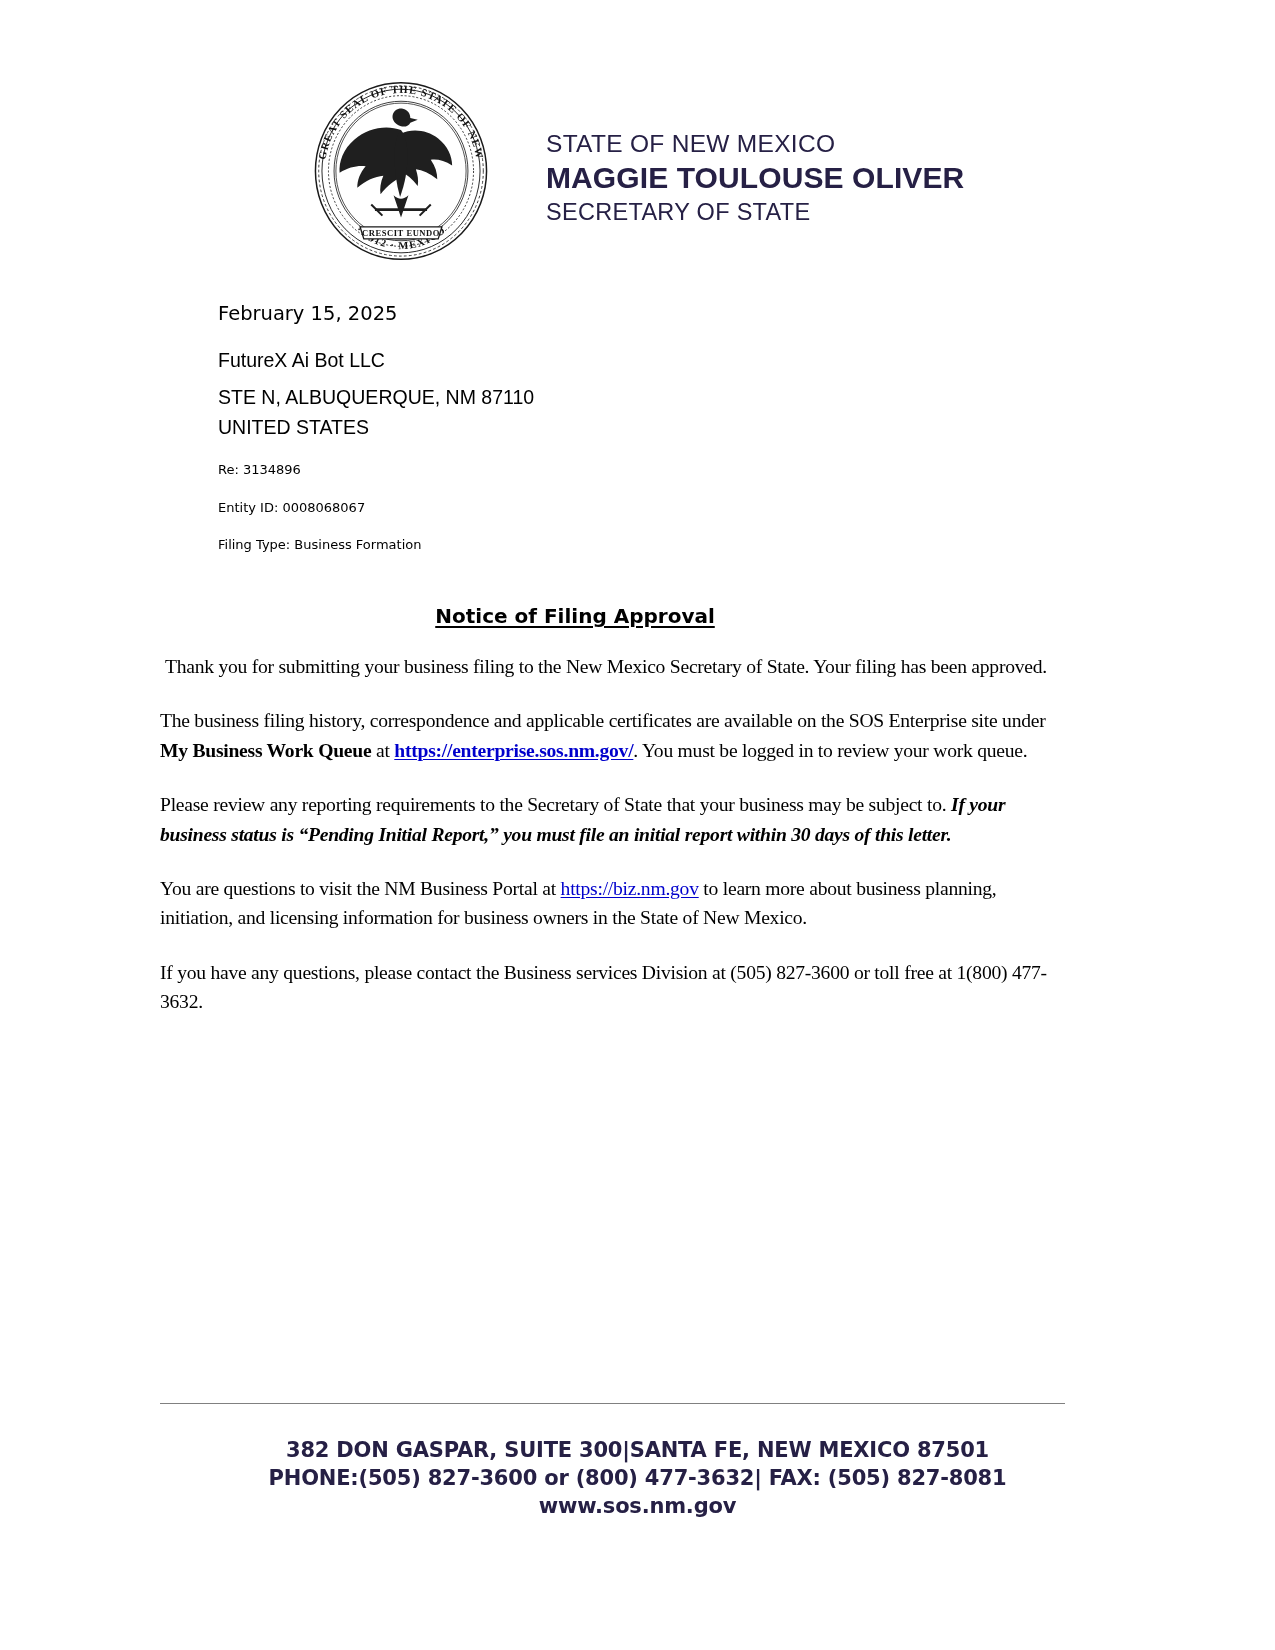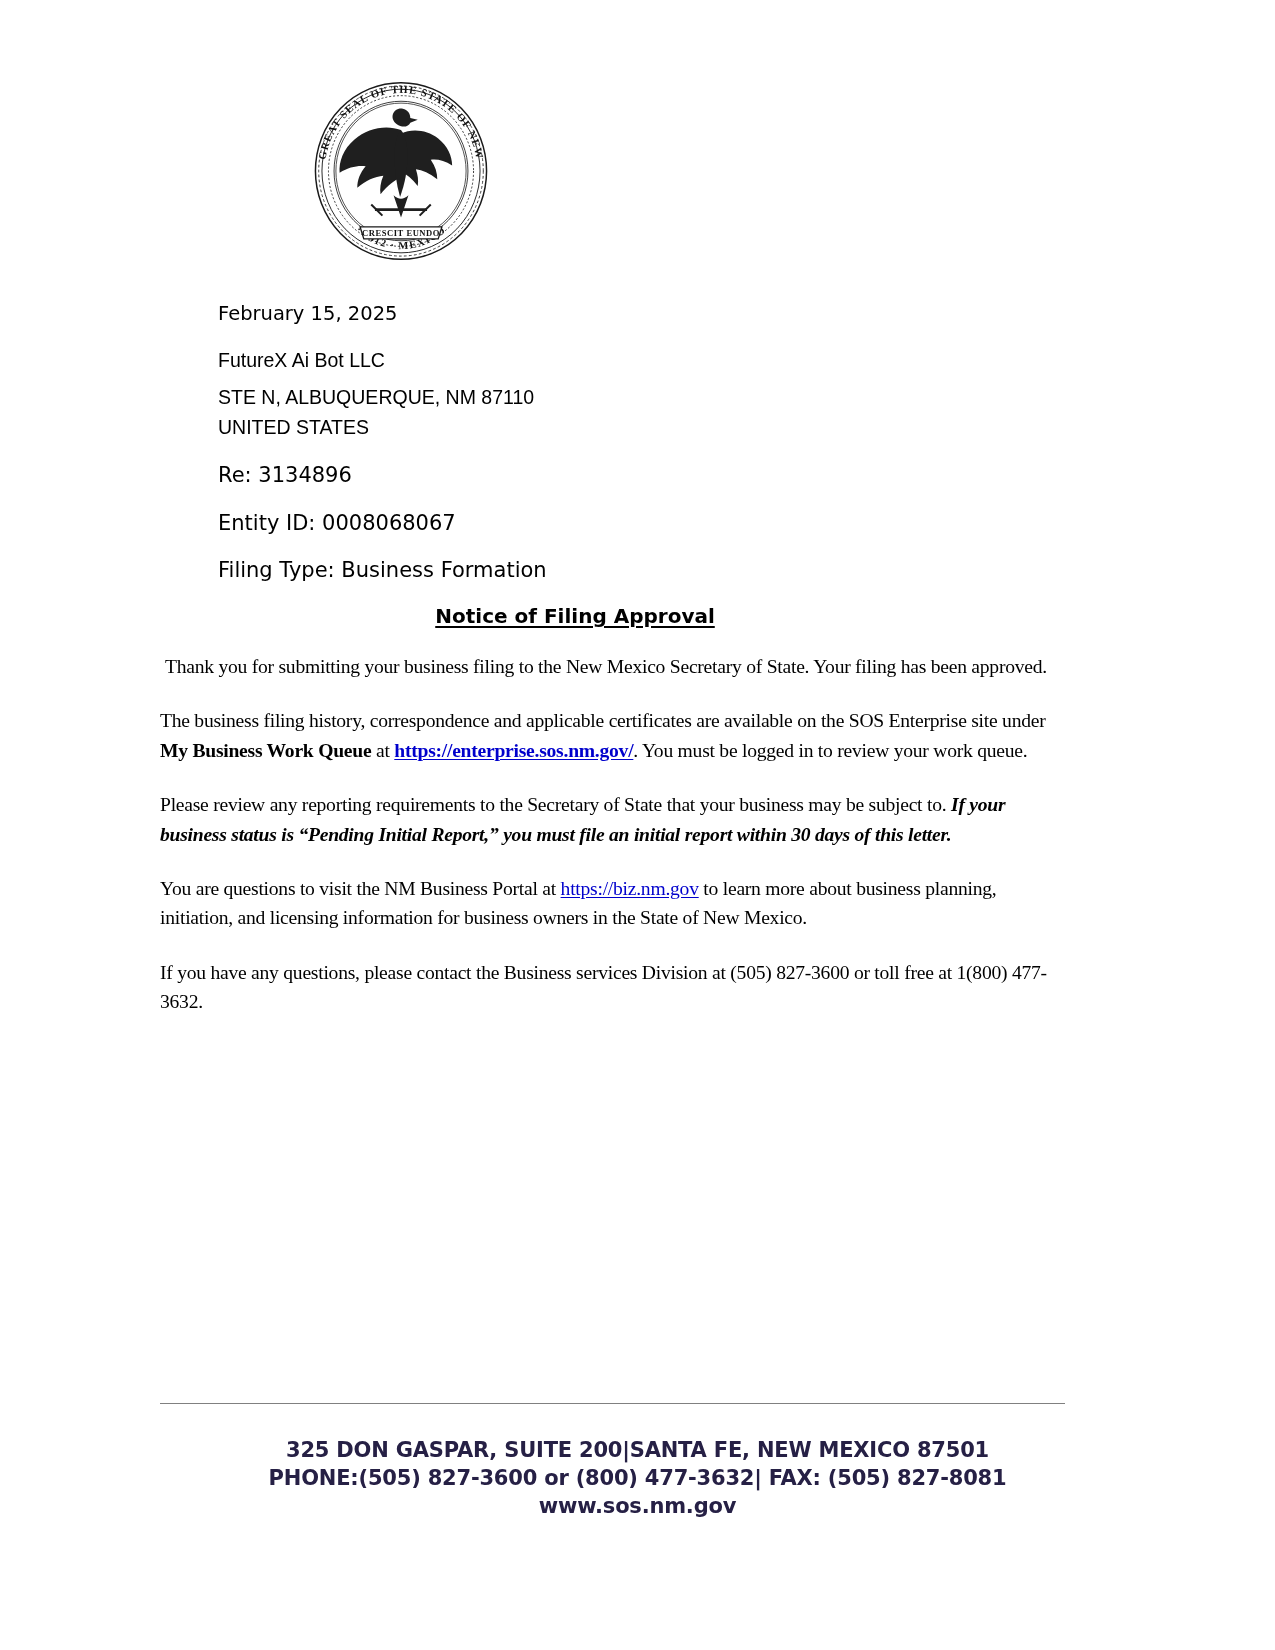--- a/index.html
+++ b/index.html
@@ -87,21 +87,21 @@
     margin: 0 0 20px 0;
   }
   .addr div {
     font-family: "Liberation Sans", sans-serif;
     font-size: 19.5px;
     line-height: 1.52;
   }
   .addr .company { margin-bottom: 7px; }
   .meta-line {
     font-family: "DejaVu Sans", "Liberation Sans", sans-serif;
-    font-size: 21px;
+    font-size: 13px;
     line-height: 1.25;
     margin: 0 0 21px 0;
   }
 
   
   .doc-title {
     position: absolute;
     left: 0;
     top: 604px;
     width: 1105px;
@@ -214,20 +214,25 @@
 
           <path d="M72 140 L 128 140 L 128 143 L 72 143 Z"></path>
           <path d="M68 136 L 80 148 M 132 136 L 120 148" stroke="#1f1f1f" stroke-width="2.2" fill="none"></path>
         </g>
 
         <g>
           <path d="M56 160 L 144 160 L 140 173 L 60 173 Z" fill="#ffffff" stroke="#1a1a1a" stroke-width="1.4"></path>
           <text x="100" y="170" text-anchor="middle" font-family="'Liberation Serif', serif" font-size="9.2" font-weight="bold" fill="#111111" letter-spacing="0.6">CRESCIT EUNDO</text>
         </g>
       </svg>
+    </div>
+    <div class="lh-text">
+      <div class="lh-line1">STATE OF NEW MEXICO</div>
+      <div class="lh-line2">MAGGIE TOULOUSE OLIVER</div>
+      <div class="lh-line3">SECRETARY OF STATE</div>
     </div>
   </div>
 
   <div class="meta-block">
     <p class="meta-date">February 15, 2025</p>
     <div class="addr">
       <div class="company">FutureX Ai Bot LLC</div>
       <div>STE N, ALBUQUERQUE, NM 87110</div>
       <div>UNITED STATES</div>
     </div>
@@ -247,18 +252,18 @@
 
     <p><span>Please review any reporting requirements to the Secretary of State that your business may be subject to. </span><span class="bi">If your business status is “Pending Initial Report,” you must file an initial report within 30 days of this letter.</span></p>
 
     <p><span>You are questions to visit the NM Business Portal at </span><a class="link" href="#">https://biz.nm.gov</a><span> to learn more about business planning, initiation, and licensing information for business owners in the State of New Mexico.</span></p>
 
     <p>If you have any questions, please contact the Business services Division at (505) 827-3600 or toll free at 1(800) 477-3632.</p>
   </div>
 
   <div class="footer-rule"></div>
   <div class="footer">
-    <div>325 DON GASPAR, SUITE 200|SANTA FE, NEW MEXICO 87501</div>
+    <div>382 DON GASPAR, SUITE 300|SANTA FE, NEW MEXICO 87501</div>
     <div>PHONE:(505) 827-3600 or (800) 477-3632| FAX: (505) 827-8081</div>
     <div>www.sos.nm.gov</div>
   </div>
 
 </div>
 
 </body></html>

